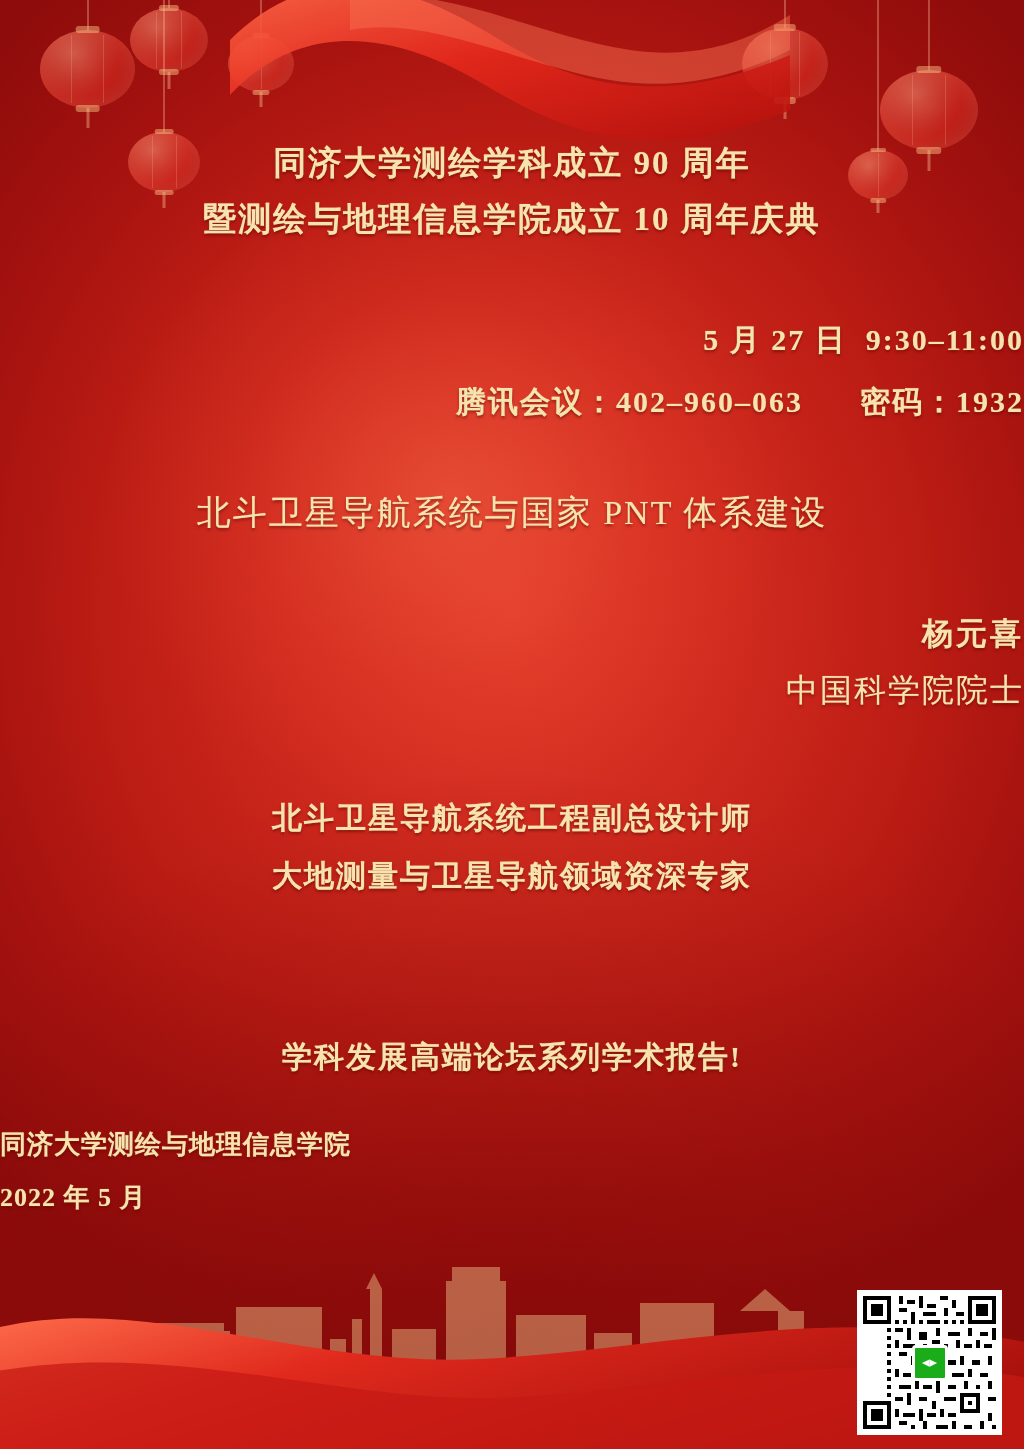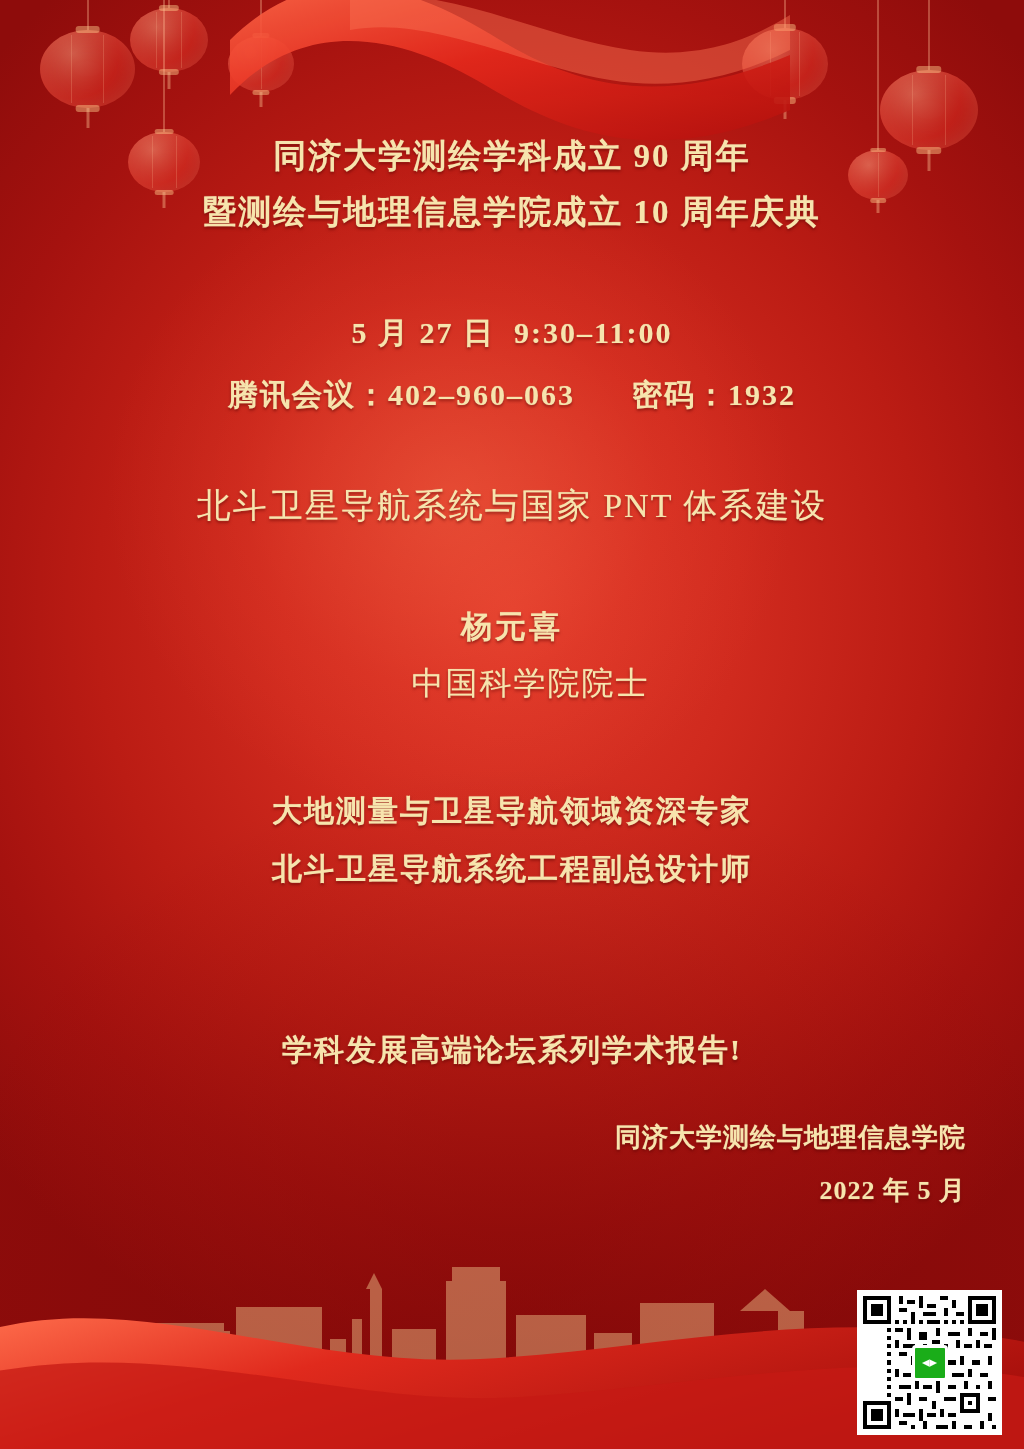--- a/index.html
+++ b/index.html
@@ -76,54 +76,54 @@
   
   .ribbon-top { position: absolute; top: -20px; left: 230px; width: 560px; height: 230px; opacity: 0.95; }
   .ribbon-bottom { position: absolute; bottom: 0; left: -40px; width: 1100px; height: 230px; }
 
   
   .skyline { position: absolute; left: 0; bottom: 48px; width: 1024px; height: 190px; opacity: 0.82; }
 
   
   .content {
     position: absolute;
-    left: 0; top: 0;
+    left: 0; top: 7px;
     width: 1024px;
     text-align: center;
     color: #f6e2a8;
   }
   .gold {
     color: #f7e4ad;
     text-shadow: 0 2px 3px rgba(90,0,0,0.55), 0 0 1px rgba(255,240,200,0.6);
   }
   .title-block { margin-top: 128px; }
   .title-line {
     font-size: 33px;
     font-weight: bold;
     letter-spacing: 2px;
     line-height: 56px;
     white-space: pre;
   }
-  .meta-block { margin-top: 62px; }
+  .meta-block { margin-top: 62px; text-align: right; }
   .meta-line {
     font-size: 30px;
     font-weight: bold;
     letter-spacing: 2px;
     line-height: 62px;
     white-space: pre;
   }
   .topic {
     margin-top: 56px;
     font-size: 34px;
     font-weight: normal;
     letter-spacing: 2px;
     line-height: 48px;
     white-space: pre;
   }
-  .speaker-block { margin-top: 68px; }
+  .speaker-block { margin-top: 68px; text-align: right; }
   .speaker-name {
     font-size: 31px;
     font-weight: bold;
     letter-spacing: 3px;
     line-height: 58px;
   }
   .speaker-title {
     font-size: 32px;
     font-weight: normal;
     letter-spacing: 2px;
@@ -139,21 +139,21 @@
   }
   .welcome {
     margin-top: 128px;
     font-size: 30px;
     font-weight: bold;
     letter-spacing: 2px;
     line-height: 48px;
   }
   .signature {
     margin-top: 40px;
-    text-align: right;
+    text-align: left;
     padding-right: 58px;
   }
   .sign-org {
     font-size: 26px;
     font-weight: bold;
     letter-spacing: 1px;
     line-height: 48px;
   }
   .sign-date {
     font-size: 26px;
@@ -313,22 +313,22 @@
     </div>
 
     <div class="topic gold">北斗卫星导航系统与国家 PNT 体系建设</div>
 
     <div class="speaker-block">
       <div class="speaker-name gold">杨元喜</div>
       <div class="speaker-title gold">中国科学院院士</div>
     </div>
 
     <div class="credentials">
+      <div class="credential-line gold">北斗卫星导航系统工程副总设计师</div>
       <div class="credential-line gold">大地测量与卫星导航领域资深专家</div>
-      <div class="credential-line gold">北斗卫星导航系统工程副总设计师</div>
     </div>
 
     <div class="welcome gold">学科发展高端论坛系列学术报告!</div>
 
     <div class="signature">
       <div class="sign-org gold">同济大学测绘与地理信息学院</div>
       <div class="sign-date gold">2022 年 5 月</div>
     </div>
 
   </div>

